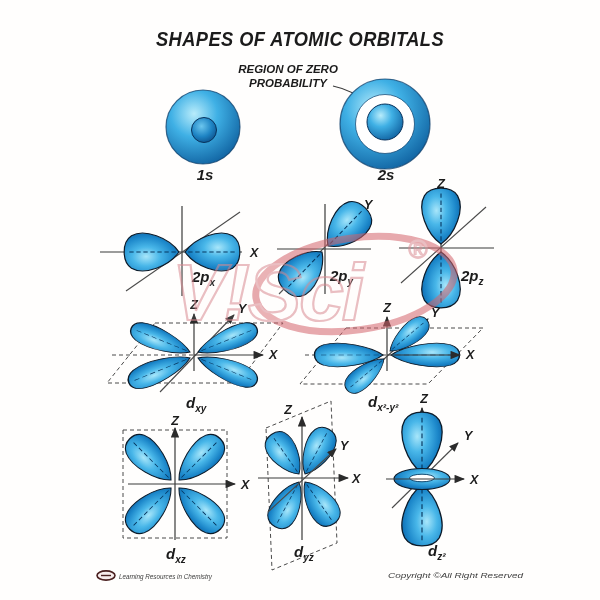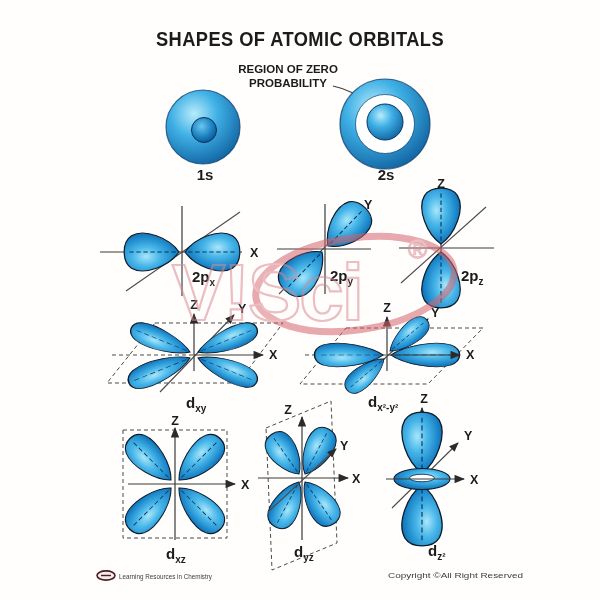--- a/index.html
+++ b/index.html
@@ -1,17 +1,17 @@
 <!DOCTYPE html>
 <html><head>
 <meta charset="utf-8">
 <style>
   html,body{margin:0;padding:0;background:#ffffff;}
   .stage{position:relative;width:600px;height:600px;background:#fffefd;overflow:hidden;
-         font-family:"Liberation Sans", sans-serif;}
+         font-family:"Liberation Sans", sans-serif;font-style:italic;}
   svg{display:block}
   text{font-family:"Liberation Sans", sans-serif;fill:#1b1b1b;}
   .title{font-size:21px;font-weight:700;letter-spacing:.5px;}
   .anno{font-size:11.5px;font-weight:700;}
   .olabel{font-size:15px;font-weight:700;}
   .sub{font-size:10px;font-weight:700;}
   .axis{font-size:12.5px;font-weight:700;}
   .axline{stroke:#3a3a3a;stroke-width:1.2;fill:none;}
   .diag{stroke:#4a4a4a;stroke-width:1.1;fill:none;}
   .dash{stroke:#4a4a4a;stroke-width:1;stroke-dasharray:4 3;fill:none;}

